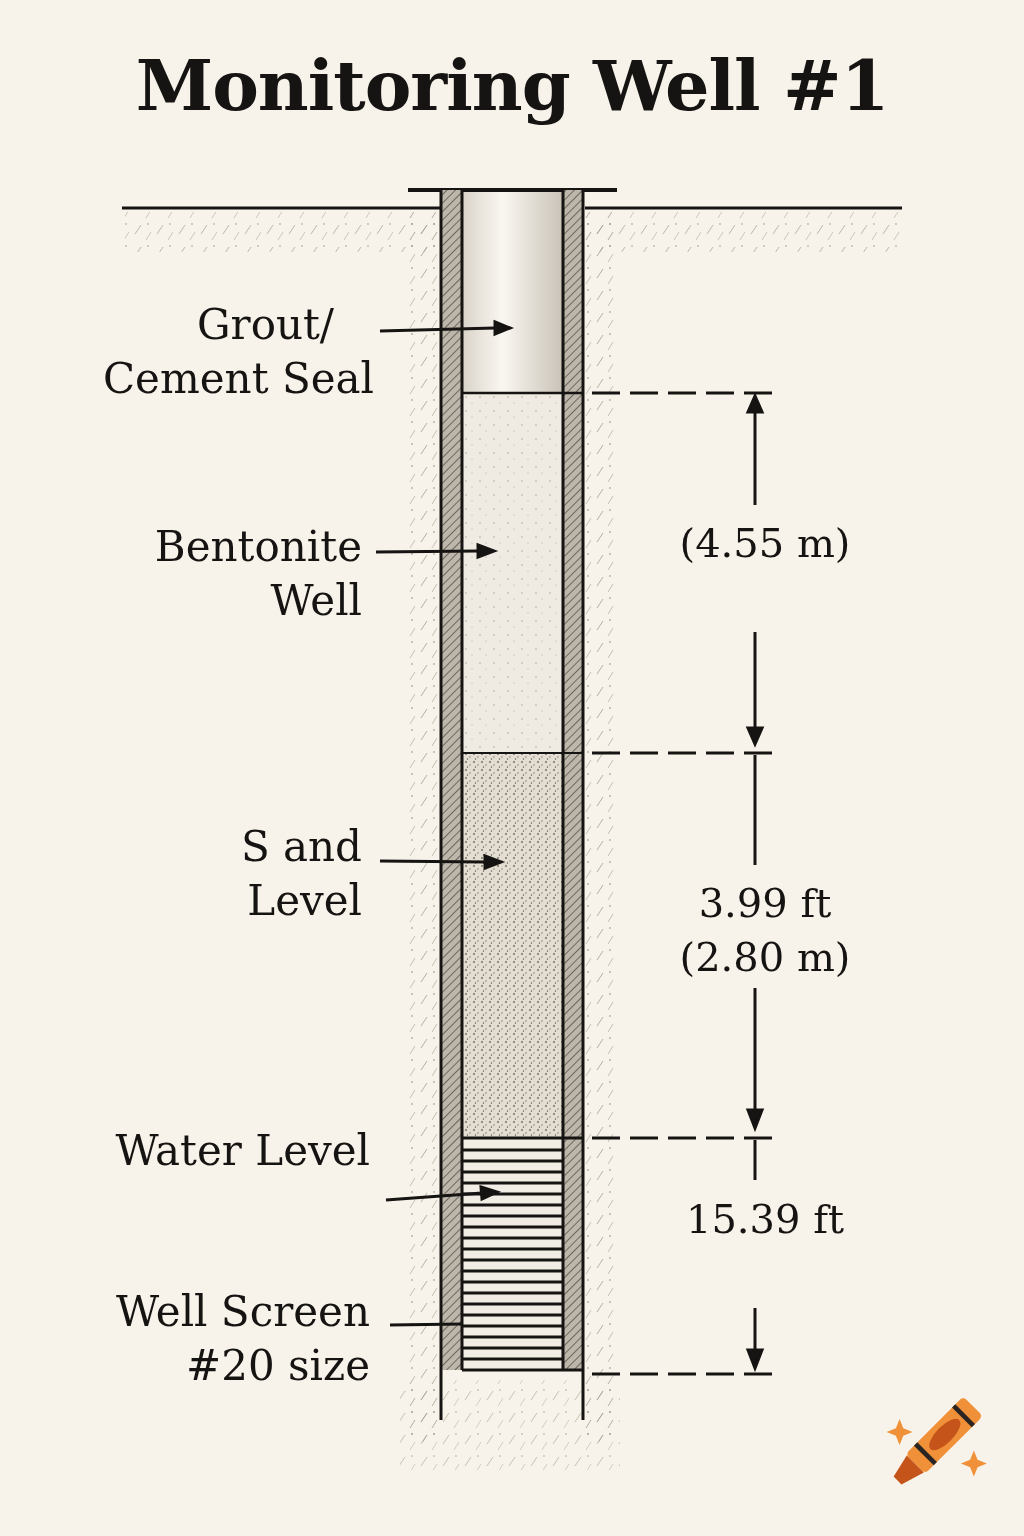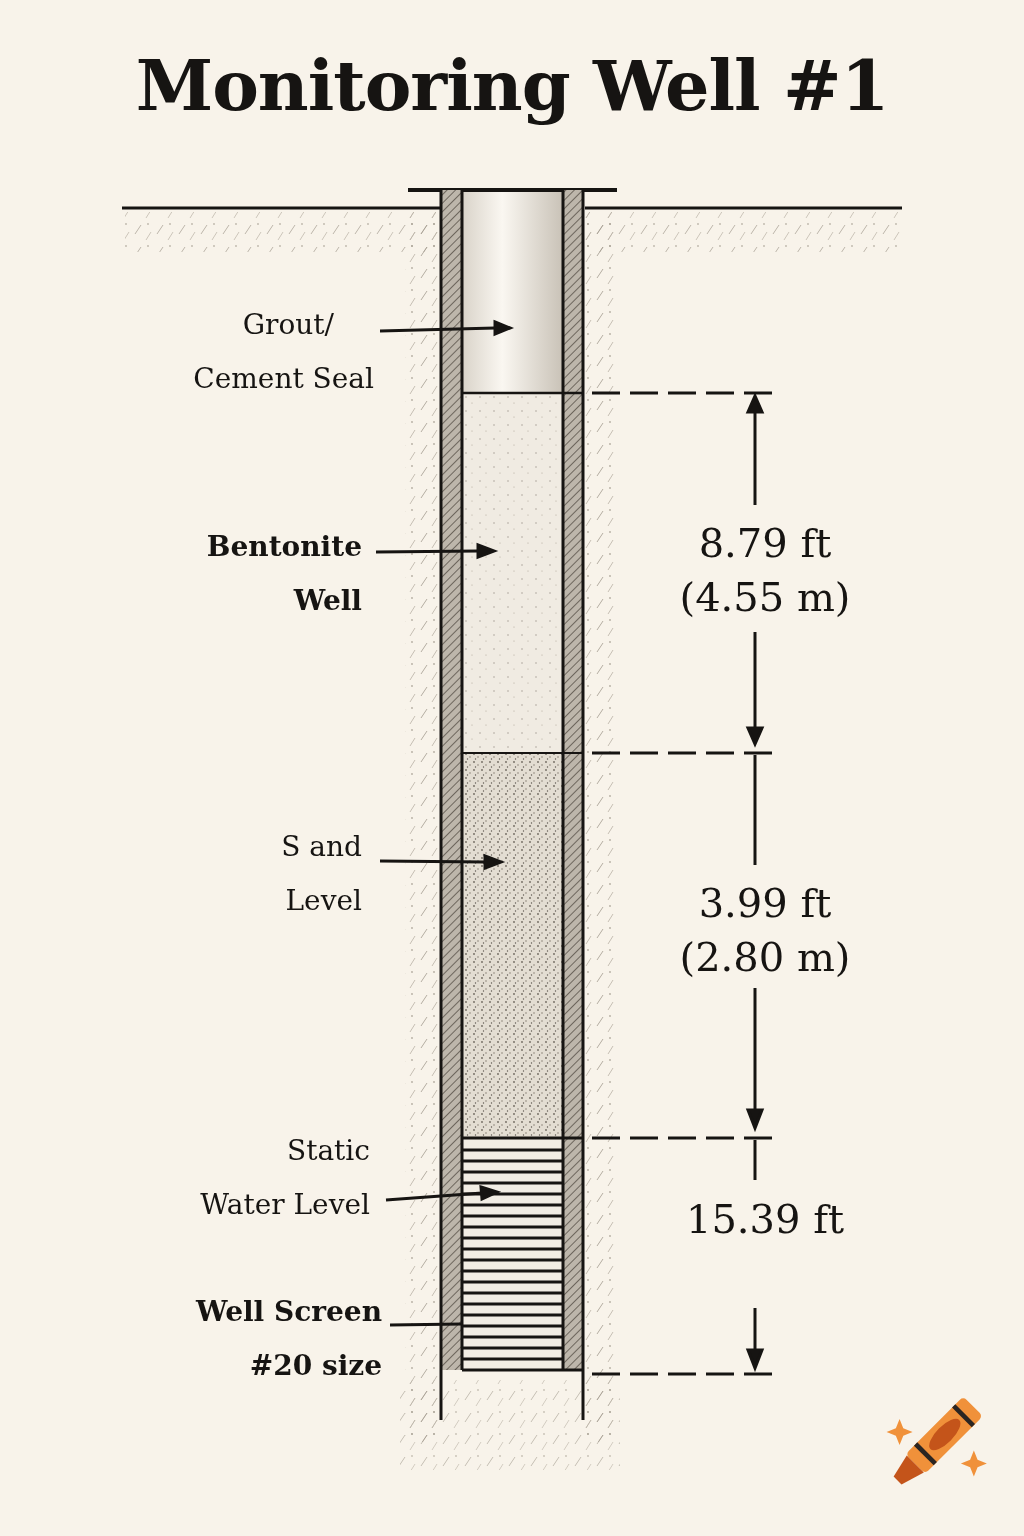--- a/index.html
+++ b/index.html
@@ -1,21 +1,21 @@
 <!DOCTYPE html>
 <html><head>
 <meta charset="utf-8">
 <style>
   html, body { margin: 0; padding: 0; }
   body { width: 1024px; height: 1536px; background: #f8f3ea; position: relative; overflow: hidden;
          font-family: "DejaVu Serif", "Liberation Serif", serif; color: #161412; }
   .title { position: absolute; top: 44px; left: 0; width: 1024px; text-align: center;
            font-size: 70px; font-weight: bold; letter-spacing: -1px; }
   svg.diagram { position: absolute; left: 0; top: 0; }
-  .label { position: absolute; font-size: 28px; line-height: 54px; text-align: right; }
+  .label { position: absolute; font-size: 42px; line-height: 54px; text-align: right; }
   .dim { position: absolute; width: 200px; text-align: center; font-size: 40px; line-height: 54px; }
   .logo { position: absolute; left: 868px; top: 1380px; width: 130px; height: 130px; }
 </style>
 </head>
 <body>
 
 <div class="title">Monitoring Well #1</div>
 
 <svg class="diagram" width="1024" height="1536" viewBox="0 0 1024 1536">
   <defs>
@@ -129,39 +129,37 @@
     <line x1="386" y1="1200" x2="482" y2="1193"></line>
       <polygon points="481,1187 497,1192 482,1199"></polygon>
     <line x1="390" y1="1325" x2="462" y2="1324"></line>
   </g>
 </svg>
 
 <div class="label" style="left:90px; top:298px; width:284px;">
   <div style="padding-right:40px;">Grout/</div>
   <div>Cement Seal</div>
 </div>
-<div class="label" style="left:90px; top:520px; width:272px;font-weight:bold;">
+<div class="label" style="left:90px; top:520px; width:272px;">
   <div>Bentonite</div>
   <div>Well</div>
 </div>
 <div class="label" style="left:90px; top:820px; width:272px;text-align:right;">
   <div>S and</div>
   <div>Level</div>
 </div>
 <div class="label" style="left:90px; top:1124px; width:280px;">
-  <div>Static</div>
   <div>Water Level</div>
 </div>
-<div class="label" style="left:92px; top:1285px; width:290px;font-weight:bold;">
+<div class="label" style="left:80px; top:1285px; width:290px;">
   <div>Well Screen</div>
   <div>#20 size</div>
 </div>
 
 <div class="dim" style="left:665px; top:516px;">
-  <div>8.79 ft</div>
   <div>(4.55 m)</div>
 </div>
 <div class="dim" style="left:665px; top:876px;">
   <div>3.99 ft</div>
   <div>(2.80 m)</div>
 </div>
 <div class="dim" style="left:665px; top:1192px;">
   <div>15.39 ft</div>
 </div>
 

